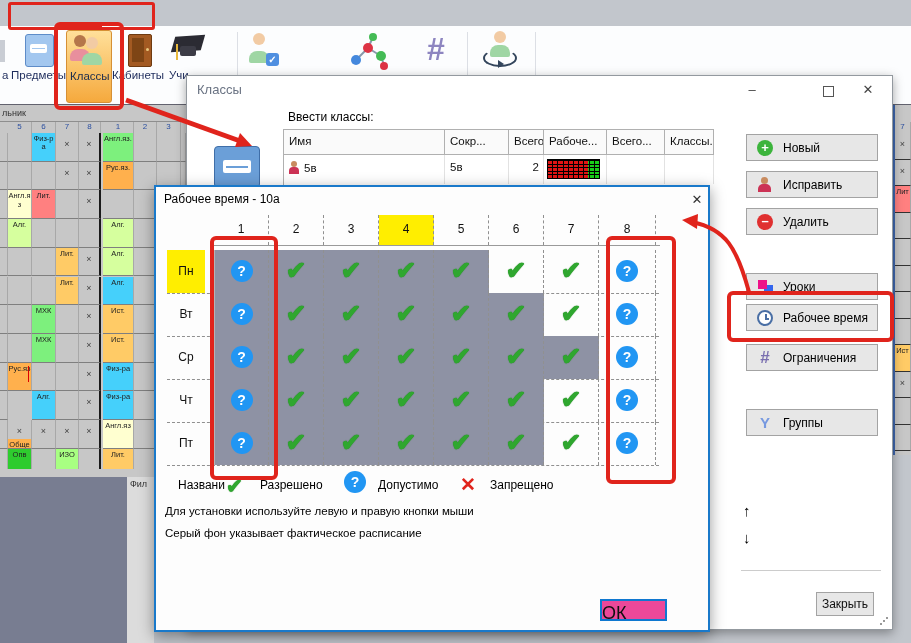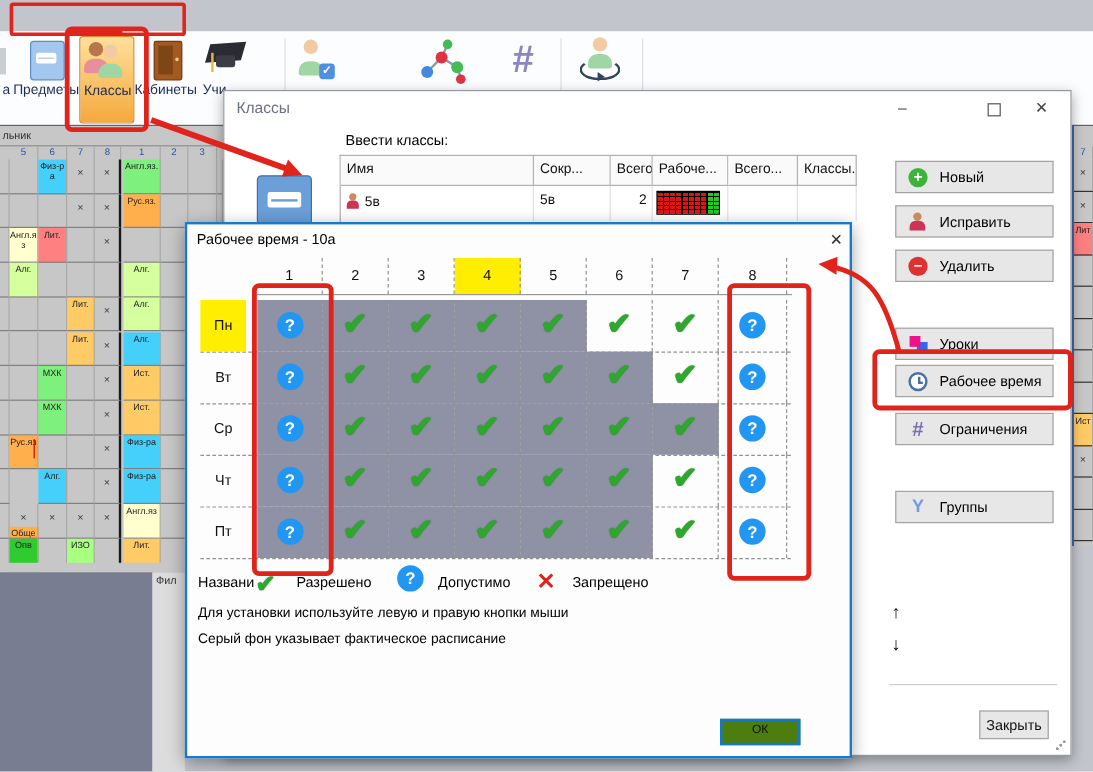--- a/index.html
+++ b/index.html
@@ -127,27 +127,27 @@
   .wt-hcell{position:absolute;top:0;height:30px;box-sizing:border-box;border-right:1px dashed #909090;
             font-size:12px;text-align:center;padding-top:7px;}
   .wt-hcell.hl{background:#ffee00;}
   #wt-headline{position:absolute;left:58px;top:58px;width:446px;height:1px;background:#9a9a9a;}
   .check{color:#2fa72f;font-size:25px;line-height:41px;font-weight:bold;text-shadow:0 0 1px #1d7a1d;}
   .qcircle{display:inline-block;width:22px;height:22px;margin-top:10px;border-radius:50%;background:#2196f3;
            color:#fff;font-size:14px;font-weight:bold;line-height:22px;text-align:center;}
   .legend-check{color:#2fa72f;font-size:20px;font-weight:bold;text-shadow:0 0 1px #1d7a1d;}
   .legend-cross{color:#e0241c;font-size:19px;font-weight:bold;}
   .legend-item-label{font-size:12px;color:#000;}
-  #wt-legend{position:absolute;left:9px;top:288px;width:520px;height:26px;}
+  #wt-legend{position:absolute;left:22px;top:288px;width:520px;height:26px;}
   #wt-legend .li{position:absolute;top:3px;}
   .wt-hint{position:absolute;left:9px;font-size:11.5px;color:#000;}
   #apply-btn{position:absolute;left:11px;top:360px;width:155px;height:26px;background:#e7e7e7;border:1px solid #a3a3a3;
              box-sizing:border-box;text-align:center;font-size:12px;padding-top:5px;}
-  #ok-btn{position:absolute;left:444px;top:412px;width:67px;height:22px;background:#4d7c0f;border:2px solid #0f78d0;
-          box-sizing:border-box;text-align:center;font-size:10px;padding-top:2px;}
+  #ok-btn{position:absolute;left:444px;top:412px;width:67px;height:22px;background:#ec4899;border:2px solid #0f78d0;
+          box-sizing:border-box;font-size:18px;padding-top:2px;}
 
   
   .anno{border:4px solid #e0241c;border-radius:6px;z-index:60;pointer-events:none;}
   .anno3{border-width:3px;border-radius:3px;}
   #anno-svg{left:0;top:0;z-index:61;pointer-events:none;}
 </style>
 </head>
 <body>
 
 <div id="screen">

